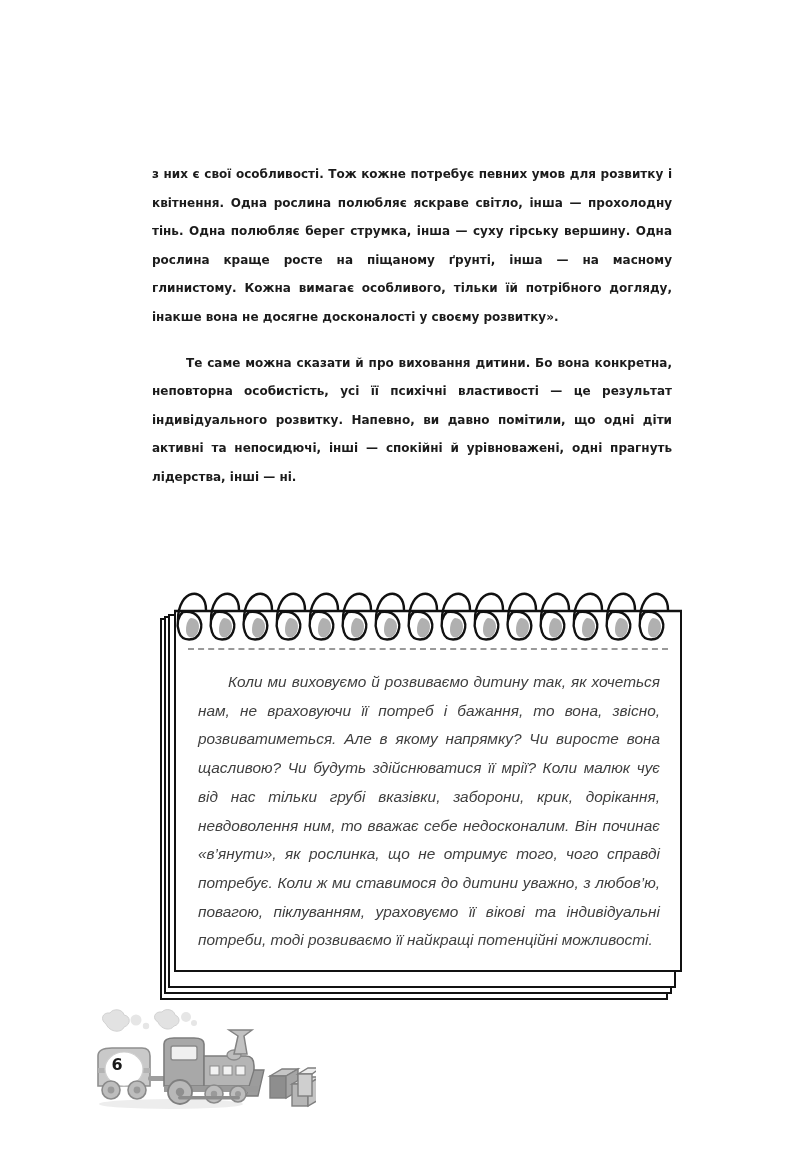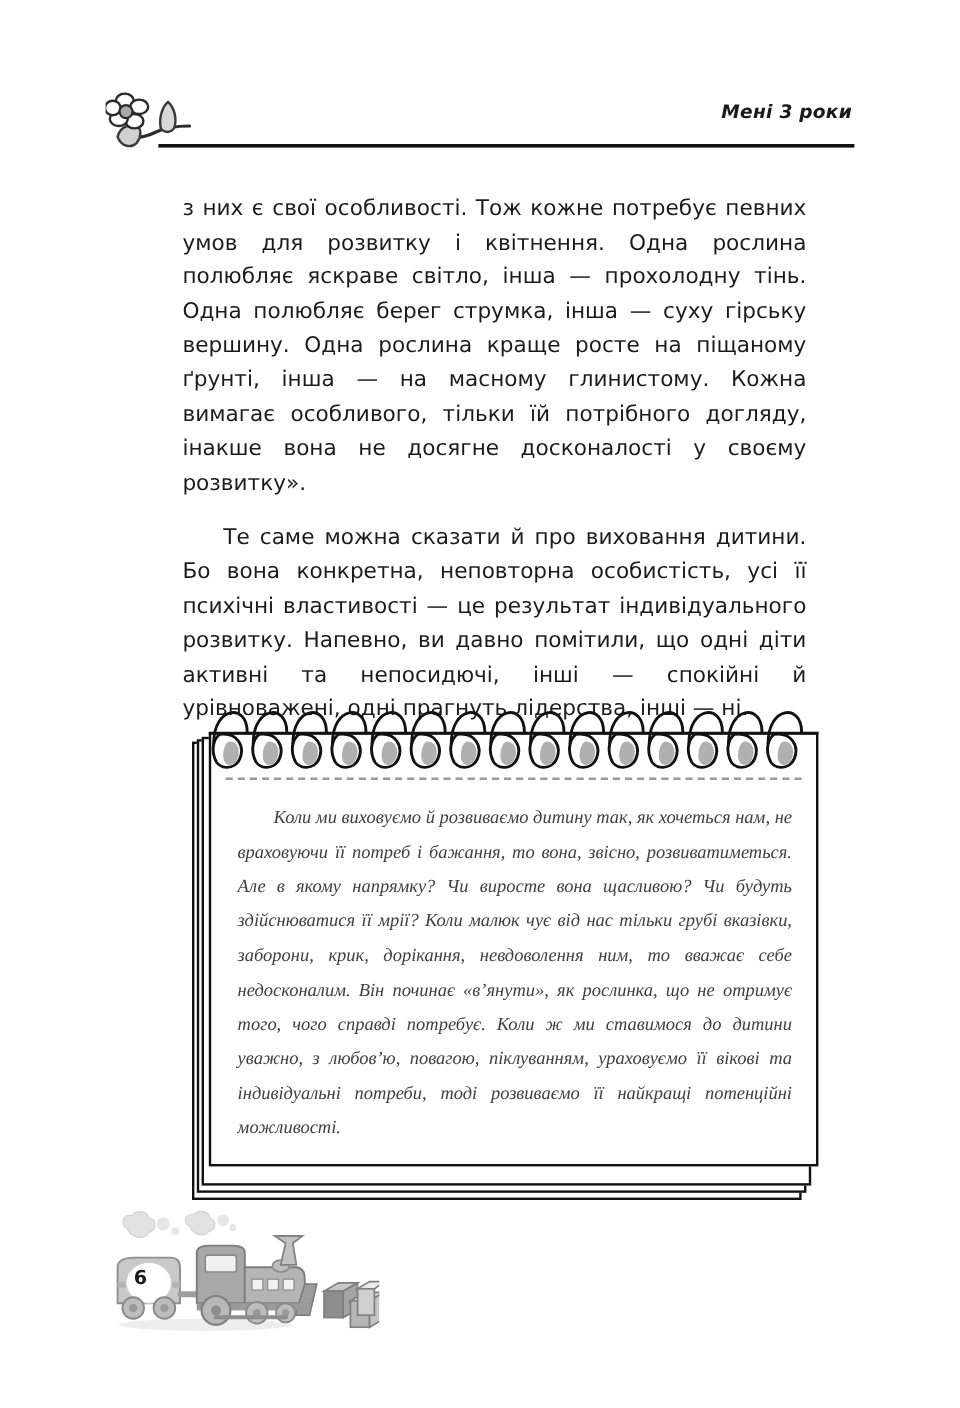--- a/index.html
+++ b/index.html
@@ -58,25 +58,26 @@
     background: #111111;
   }
 
   
   .body-text {
     position: absolute;
     left: 152px;
     top: 160px;
     width: 520px;
     font-family: "DejaVu Sans", sans-serif;
-    font-size: 18px;
+    font-size: 12px;
     line-height: 28.6px;
     color: #1b1b1b;
     text-align: justify;
     text-justify: inter-word;
+    font-weight: bold;
   }
 
   .body-text p { margin: 0; }
   .body-text p.indented { text-indent: 34px; margin-top: 17px; }
 
   
   .notepad {
     position: absolute;
     left: 160px;
     top: 596px;
@@ -122,21 +123,21 @@
     right: 12px;
     height: 0;
     border-top: 2.5px dashed #9a9a9a;
   }
 
   .note-text {
     position: absolute;
     left: 22px;
     top: 56px;
     right: 20px;
-    font-family: Liberation Serif, serif;
+    font-family: Liberation Sans, sans-serif;
     font-style: italic;
     font-size: 15.4px;
     line-height: 28.7px;
     color: #3f3f3f;
     text-align: justify;
     text-justify: inter-word;
     text-indent: 30px;
   }
 
   
@@ -169,47 +170,20 @@
     font-size: 16px;
     color: #1a1a1a;
     z-index: 5;
   }
 </style>
 </head>
 <body>
 
 <div class="page">
 
-  <div class="header">
-
-    <div class="header-flower">
-      <svg width="74" height="56" viewBox="0 0 74 56">
-
-        <path d="M16 40 C 26 42, 34 40, 42 36 C 50 32, 58 31, 70 31" fill="none" stroke="#2a2a2a" stroke-width="2.6" stroke-linecap="round"></path>
-
-        <path d="M46 33 C 44 23, 48 14, 52 11 C 57 15, 60 25, 57 33 C 54 37, 49 37, 46 33 Z" fill="#d8d8d8" stroke="#3a3a3a" stroke-width="2"></path>
-
-        <path d="M10 40 C 12 32, 19 29, 26 31 C 30 33, 30 40, 26 45 C 21 50, 13 48, 10 40 Z" fill="#d0d0d0" stroke="#3a3a3a" stroke-width="2"></path>
-
-        <g stroke="#2a2a2a" stroke-width="2" fill="#ffffff">
-          <ellipse cx="16" cy="10" rx="7.5" ry="6"></ellipse>
-          <ellipse cx="28" cy="15" rx="7.5" ry="6"></ellipse>
-          <ellipse cx="24" cy="27" rx="7.5" ry="6"></ellipse>
-          <ellipse cx="11" cy="25" rx="7.5" ry="6"></ellipse>
-          <ellipse cx="6" cy="16" rx="6.5" ry="6"></ellipse>
-        </g>
-
-        <circle cx="17" cy="19" r="5.4" fill="#a8a8a8" stroke="#2a2a2a" stroke-width="1.8"></circle>
-      </svg>
-    </div>
-
-    <div class="header-title">Мені 3 роки</div>
-
-    <div class="header-rule"></div>
-  </div>
 
   <div class="body-text">
     <p>з них є свої особливості. Тож кожне потребує певних умов для розвитку і квітнення. Одна рослина полюбляє яскраве світло, інша — прохолодну тінь. Одна полюбляє берег струмка, інша — суху гірську вершину. Одна рослина краще росте на піщаному ґрунті, інша — на масному глинистому. Кожна вимагає особливого, тільки їй потрібного догляду, інакше вона не досягне досконалості у своєму розвитку».</p>
     <p class="indented">Те саме можна сказати й про виховання дитини. Бо вона конкретна, неповторна особистість, усі її психічні властивості — це результат індивідуального розвитку. Напевно, ви давно помітили, що одні діти активні та непосидючі, інші — спокійні й урівноважені, одні прагнуть лідерства, інші — ні.</p>
   </div>
 
   <div class="notepad">
 
     <div class="stack stack-1"></div>
     <div class="stack stack-2"></div>

